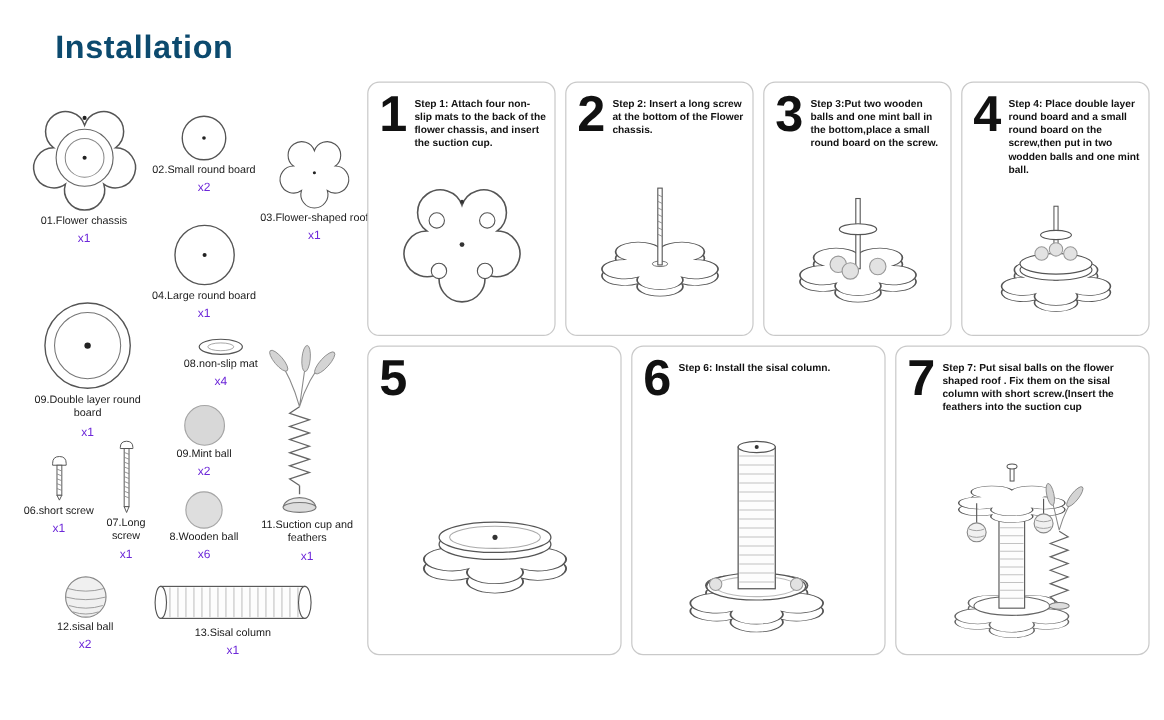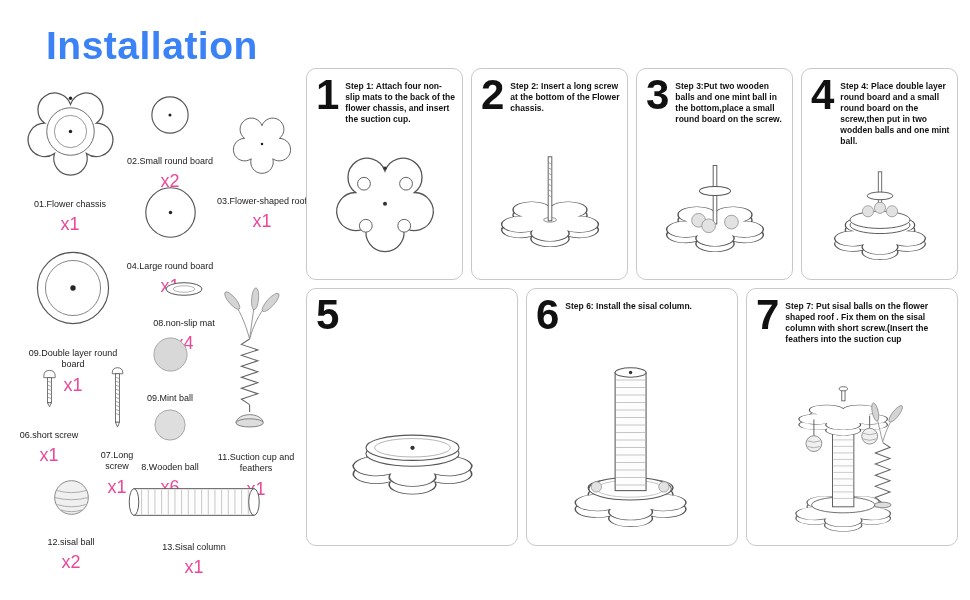--- a/index.html
+++ b/index.html
@@ -8,30 +8,30 @@
     background:#fff;
     font-family:"Liberation Sans", sans-serif;
     position:relative;
     overflow:hidden;
     color:#111;
   }
   .page { position:absolute; inset:0; background:#fff; }
 
   .title {
     position:absolute; left:46px; top:24px;
-    font-size:39px; font-weight:800; color:#3b82f6; letter-spacing:.5px;
+    font-size:27px; font-weight:800; color:#0c4a6e; letter-spacing:.5px;
   }
 
   
   .part {
     position:absolute; display:flex; flex-direction:column;
     align-items:center; text-align:center;
   }
-  .part .lbl { font-size:9px; color:#1a1a1a; margin-top:20px; line-height:1.25; }
-  .part .qty { font-size:18px; color:#ec4899; margin-top:4px; }
+  .part .lbl { font-size:9px; color:#1a1a1a; margin-top:0; line-height:1.25; }
+  .part .qty { font-size:10px; color:#6d28d9; margin-top:4px; }
 
   
   .steps { position:absolute; left:306px; top:68px; width:652px; }
   .row { display:flex; gap:8px; }
   .row1 .card { height:212px; }
   .row2 { margin-top:8px; }
   .row2 .card { height:258px; }
   .card {
     flex:1; border:1.2px solid #c9c9c9; border-radius:10px; background:#fff;
     display:flex; flex-direction:column; overflow:hidden;
@@ -97,32 +97,32 @@
   <div class="part" style="left:20px;top:248px;width:106px">
     <svg width="80" height="80" viewBox="0 0 90 90">
       <circle cx="45" cy="45" r="40" fill="#fff" stroke="#555" stroke-width="1.3"></circle>
       <circle cx="45" cy="45" r="31" fill="none" stroke="#777" stroke-width="1"></circle>
       <circle cx="45" cy="45" r="3" fill="#222"></circle>
     </svg>
     <div class="lbl">09.Double layer round board</div>
     <div class="qty">x1</div>
   </div>
 
-  <div class="part" style="left:16px;top:368px;width:66px">
+  <div class="part" style="left:16px;top:378px;width:66px">
     <svg width="21" height="42" viewBox="0 0 26 50">
       <path d="M6,9 Q6,2 13,2 Q20,2 20,9 L20,11 L6,11 Z" fill="#fff" stroke="#555" stroke-width="1"></path>
       <rect x="10.5" y="11" width="5" height="31" fill="#fff" stroke="#555" stroke-width="1"></rect>
       <path d="M10.5,15 L15.5,17 M10.5,20 L15.5,22 M10.5,25 L15.5,27 M10.5,30 L15.5,32 M10.5,35 L15.5,37" stroke="#888" stroke-width="0.9" fill="none"></path>
       <path d="M10.5,42 L13,47 L15.5,42 Z" fill="#fff" stroke="#555" stroke-width="1"></path>
     </svg>
     <div class="lbl">06.short screw</div>
     <div class="qty">x1</div>
   </div>
 
-  <div class="part" style="left:88px;top:366px;width:58px">
+  <div class="part" style="left:76px;top:366px;width:58px">
     <svg width="21" height="64" viewBox="0 0 26 78">
       <path d="M6.5,8 Q6.5,1.5 13,1.5 Q19.5,1.5 19.5,8 L19.5,9 L6.5,9 Z" fill="#fff" stroke="#555" stroke-width="1"></path>
       <rect x="10.5" y="9" width="5" height="60" fill="#fff" stroke="#555" stroke-width="1"></rect>
       <path d="M10.5,13 L15.5,15 M10.5,18 L15.5,20 M10.5,23 L15.5,25 M10.5,28 L15.5,30 M10.5,33 L15.5,35 M10.5,38 L15.5,40 M10.5,43 L15.5,45 M10.5,48 L15.5,50 M10.5,53 L15.5,55 M10.5,58 L15.5,60" stroke="#888" stroke-width="0.9" fill="none"></path>
       <path d="M10.5,69 L13,75 L15.5,69 Z" fill="#fff" stroke="#555" stroke-width="1"></path>
     </svg>
     <div class="lbl">07.Long screw</div>
     <div class="qty">x1</div>
   </div>
 

